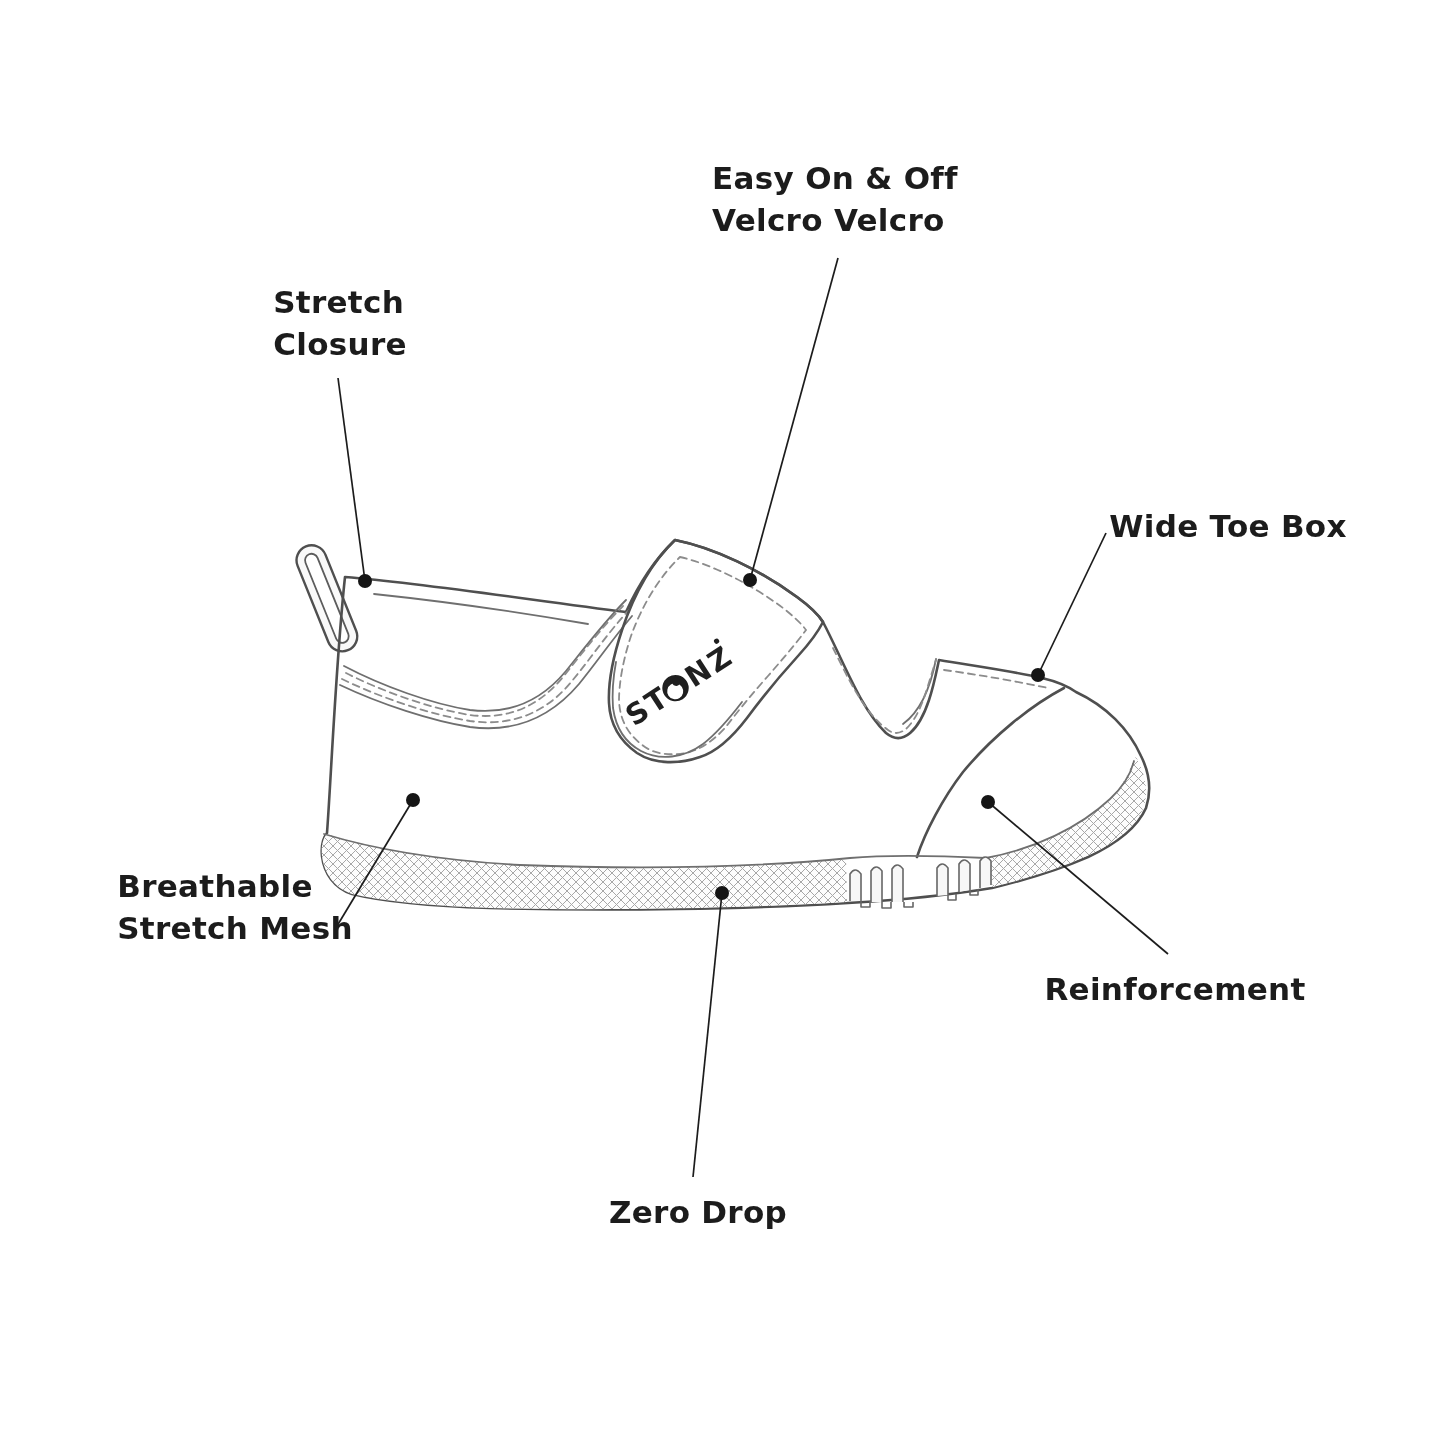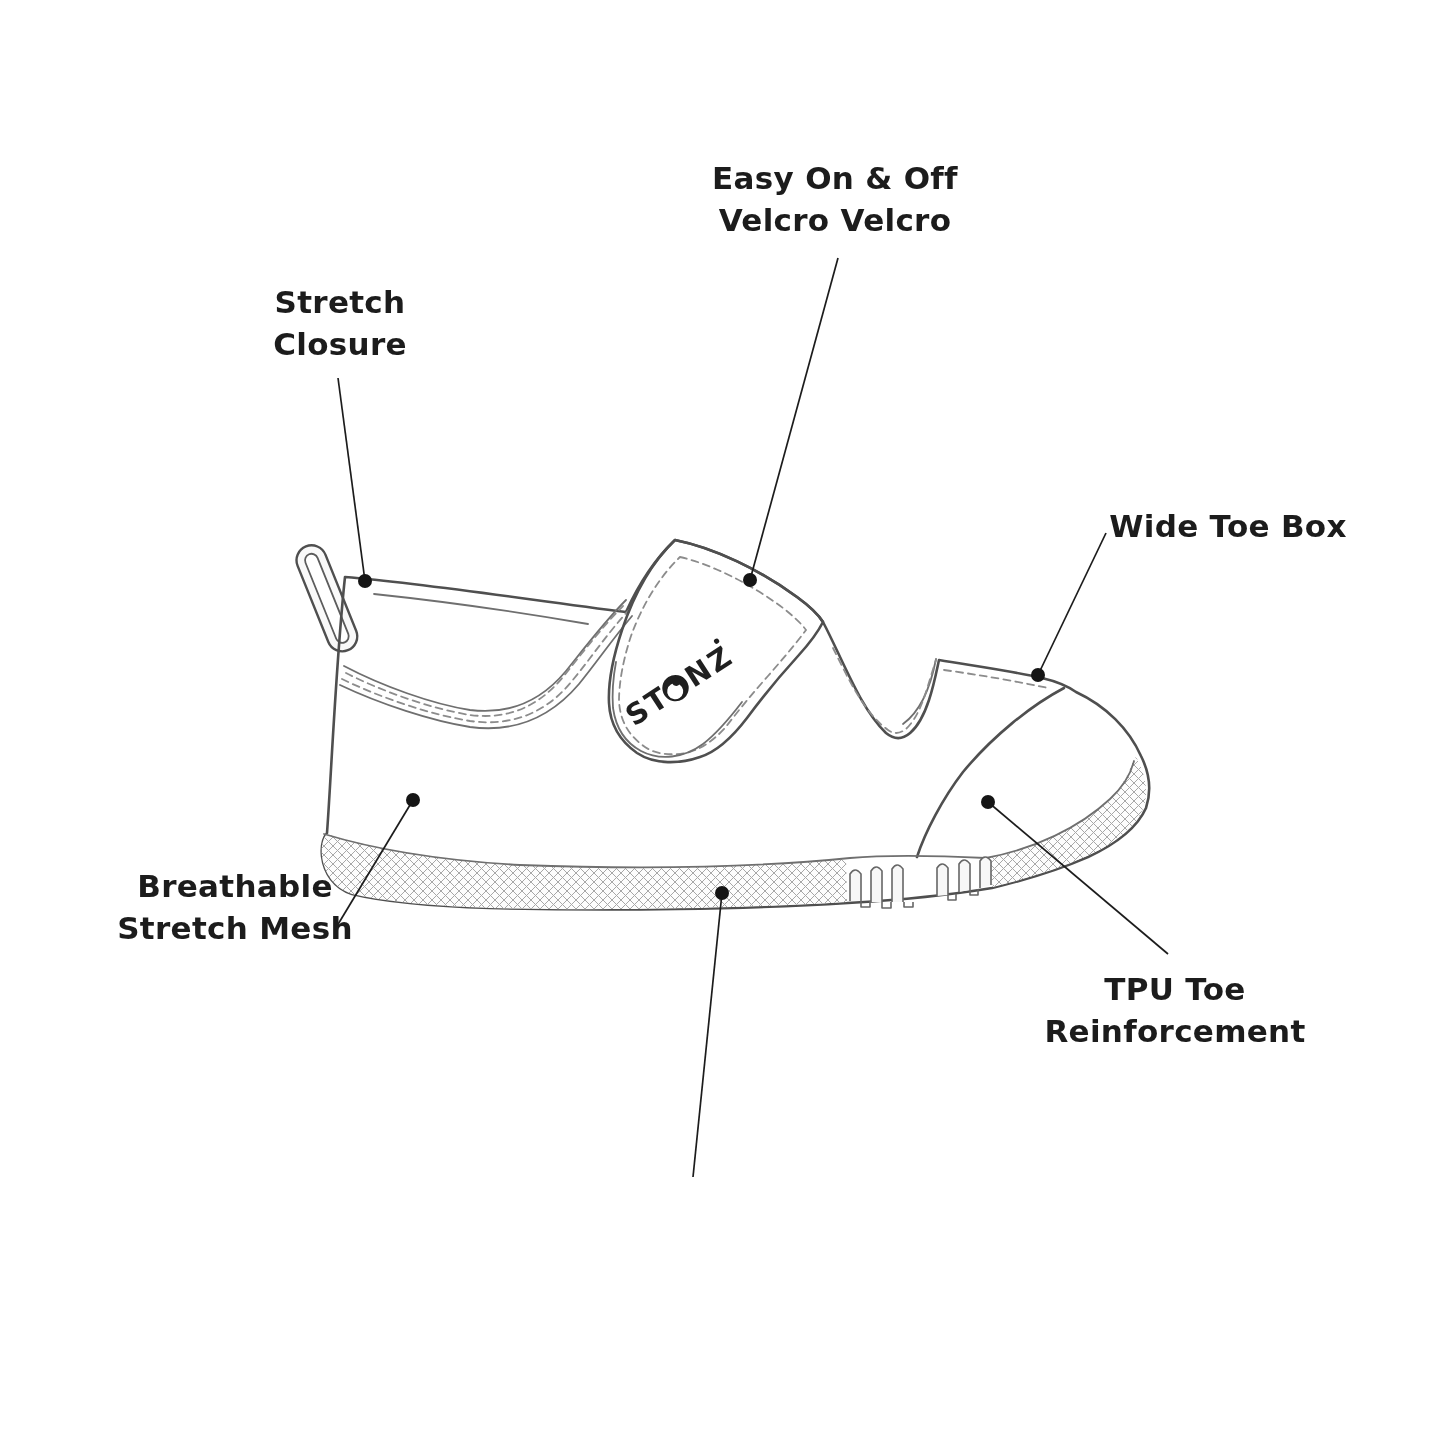--- a/index.html
+++ b/index.html
@@ -3,21 +3,21 @@
 <meta charset="utf-8">
 <style>
   html,body{margin:0;padding:0;background:#ffffff;}
   #stage{
     position:relative;width:1445px;height:1445px;background:#ffffff;overflow:hidden;
     font-family:"DejaVu Sans","Liberation Sans",sans-serif;
   }
   #shoe-svg{position:absolute;left:0;top:0;}
   .callout{
     position:absolute;transform:translateX(-50%);
-    text-align:center;white-space:nowrap;
+    white-space:nowrap;
     font-weight:700;font-size:31px;line-height:42px;
     color:#1c1c1c;letter-spacing:.3px;
   }
   .outline{fill:none;stroke:#4f4f4f;stroke-width:2.6;stroke-linecap:round;stroke-linejoin:round;}
   .detail{fill:none;stroke:#6f6f6f;stroke-width:1.8;stroke-linecap:round;}
   .stitch{fill:none;stroke:#8c8c8c;stroke-width:1.8;stroke-dasharray:7 5;stroke-linecap:round;}
   .leader{stroke:#1c1c1c;stroke-width:1.7;}
   .dot{fill:#151515;}
   .logo-text{font-family:"DejaVu Sans","Liberation Sans",sans-serif;font-weight:700;font-size:29px;letter-spacing:2.5px;fill:#1f1f1f;}
 </style>
@@ -171,20 +171,20 @@
   <div class="callout" style="left:1228px;top:505px">
     <div>Wide Toe Box</div>
   </div>
 
   <div class="callout" style="left:235px;top:865px">
     <div>Breathable</div>
     <div>Stretch Mesh</div>
   </div>
 
   <div class="callout" style="left:1175px;top:968px">
-    <div>TPU Toe</div>
     <div>Reinforcement</div>
   </div>
 
   <div class="callout" style="left:698px;top:1191px">
+    <div>Zero Drop</div>
   </div>
 
 </div>
 
 </body></html>

